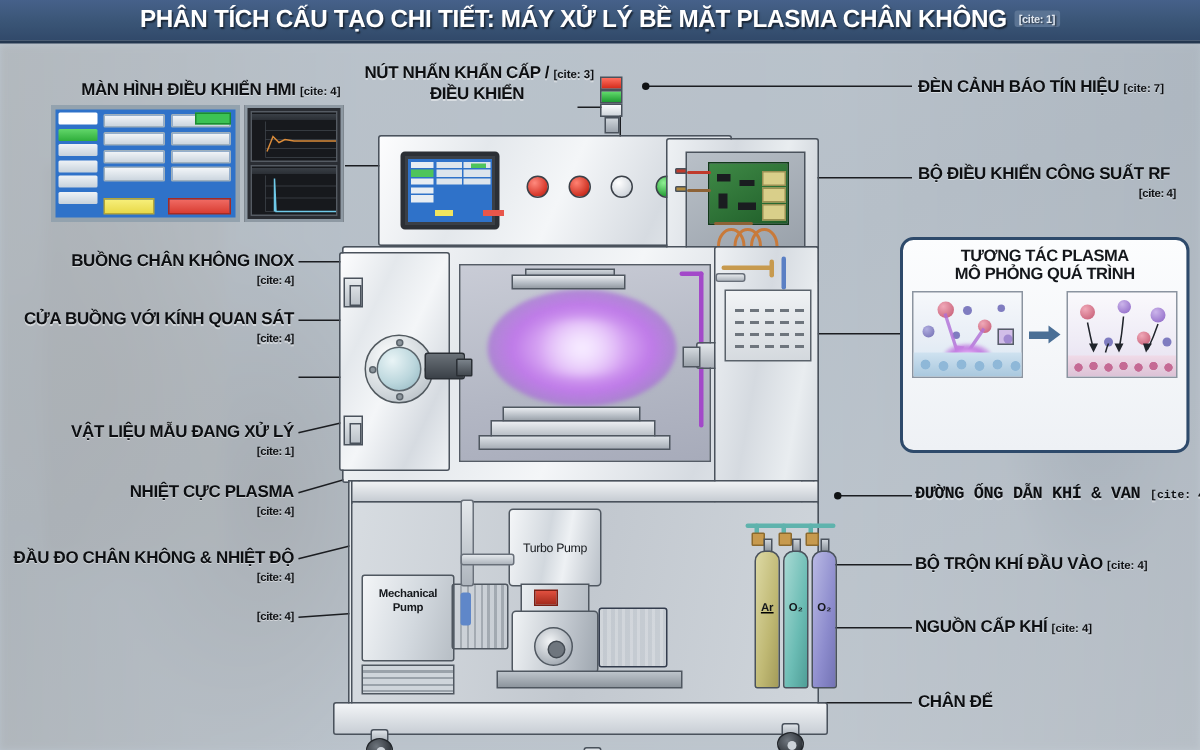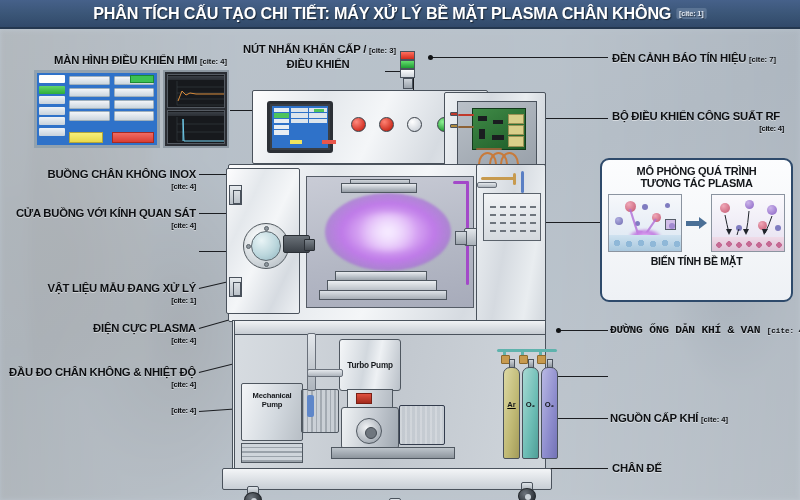--- a/index.html
+++ b/index.html
@@ -185,21 +185,21 @@
   #deck{left:6px;top:268px;width:312px;height:16px;
        background:linear-gradient(180deg,#f1f3f5,#c3c9d0);}
   #lowerbay{left:6px;top:282px;width:312px;height:138px;
        background:linear-gradient(100deg,#d7dce1 0%,#c2c8cf 50%,#cfd5db 100%);}
 
   
   #turbo{position:absolute;left:104px;top:4px;width:62px;height:52px;
        background:linear-gradient(100deg,#f4f6f8 0%,#d2d8de 42%,#eef1f4 62%,#b9c0c8 100%);
        border:1.3px solid #4f5760;box-sizing:border-box;border-radius:3px;
        display:flex;align-items:center;justify-content:center;}
-  #turbo span{font-size:8.2px;font-weight:bold;color:#15181c;letter-spacing:-.2px;}
+  #turbo span{font-size:8.2px;font-weight:normal;color:#15181c;letter-spacing:-.2px;}
   #turbo-neck{position:absolute;left:112px;top:54px;width:46px;height:20px;
        background:linear-gradient(100deg,#eaeef1,#b4bbc3);border:1.3px solid #4f5760;box-sizing:border-box;}
   #turbo-neck:after{content:"";position:absolute;left:8px;top:3px;width:14px;height:9px;
        background:linear-gradient(180deg,#e0503f,#a32a1c);border:1px solid #7a1f14;}
   #turbo-body{position:absolute;left:106px;top:72px;width:58px;height:42px;
        background:linear-gradient(100deg,#f0f3f5,#c4cad1 55%,#9fa7b0);border:1.3px solid #4f5760;box-sizing:border-box;border-radius:3px;}
   #fan{position:absolute;left:14px;top:10px;width:26px;height:26px;border-radius:50%;
        background:radial-gradient(circle at 40% 36%,#f2f4f6,#aab1b9 70%,#7e858d);
        border:1.4px solid #4f5760;box-sizing:border-box;}
   #fan:after{content:"";position:absolute;left:8px;top:8px;width:10px;height:10px;border-radius:50%;
@@ -295,21 +295,21 @@
     <span class="sub r">[cite: 4]</span>
   </div>
 
 
   <div class="lbl r" style="left:0;top:282px;width:196px;">
     <span>VẬT LIỆU MẪU ĐANG XỬ LÝ</span>
     <span class="sub r">[cite: 1]</span>
   </div>
 
   <div class="lbl r" style="left:0;top:322px;width:196px;">
-    <span>ĐIỆN CỰC PLASMA</span>
+    <span>NHIỆT CỰC PLASMA</span>
     <span class="sub r">[cite: 4]</span>
   </div>
 
   <div class="lbl r" style="left:0;top:366px;width:196px;">
     <span>ĐẦU ĐO CHÂN KHÔNG &amp; NHIỆT ĐỘ</span>
     <span class="sub r">[cite: 4]</span>
   </div>
 
   <div class="lbl r" style="left:0;top:405px;width:196px;">
     <span class="sub r">[cite: 4]</span>
@@ -329,20 +329,24 @@
   <div class="lbl l" style="left:612px;top:110px;width:180px;">
     <span>BỘ ĐIỀU KHIỂN CÔNG SUẤT RF</span>
     <span class="sub" style="text-align:right;width:172px;">[cite: 4]</span>
   </div>
 
   <div class="lbl l" style="left:610px;top:324px;font-family:Liberation Mono, monospace;">
     <span>ĐƯỜNG ỐNG DẪN KHÍ &amp; VAN</span>
     <span class="cite">[cite: 4]</span>
   </div>
 
+  <div class="lbl l" style="left:610px;top:370px;">
+    <span>BỘ TRỘN KHÍ ĐẦU VÀO</span>
+    <span class="cite">[cite: 4]</span>
+  </div>
 
   <div class="lbl l" style="left:610px;top:412px;">
     <span>NGUỒN CẤP KHÍ</span>
     <span class="cite">[cite: 4]</span>
   </div>
 
   <div class="lbl l" style="left:612px;top:462px;">
     <span>CHÂN ĐẾ</span>
   </div>
 
@@ -616,22 +620,22 @@
       <div class="yoke"></div>
     </div>
     <div class="caster" style="left:290px;top:430px;">
       <div class="yoke"></div>
         <div class="wh"></div>
     </div>
   </div>
 
   <div id="sim">
     <div class="head">
+      <div>TƯƠNG TÁC PLASMA</div>
       <div>MÔ PHỎNG QUÁ TRÌNH</div>
-      <div>TƯƠNG TÁC PLASMA</div>
     </div>
 
     <div class="panes">
 
       <div class="pane a">
         <div class="ion" style="left:16px;top:6px;width:11px;height:11px;background:radial-gradient(circle at 35% 30%,#f0a8b8,#c2566f);"></div>
         <div class="ion" style="left:43px;top:18px;width:9px;height:9px;background:radial-gradient(circle at 35% 30%,#f0a8b8,#c2566f);"></div>
         <div class="ion" style="left:6px;top:22px;width:8px;height:8px;background:radial-gradient(circle at 35% 30%,#b0aee0,#6f6bb0);"></div>
         <div class="ion" style="left:33px;top:9px;width:6px;height:6px;background:#7f7cc0;"></div>
         <div class="ion" style="left:56px;top:8px;width:5px;height:5px;background:#7f7cc0;"></div>
@@ -689,17 +693,16 @@
                         radial-gradient(circle at 15px 5px,#c56a94 2.6px,transparent 3px),
                         radial-gradient(circle at 25px 6px,#c56a94 2.6px,transparent 3px),
                         radial-gradient(circle at 35px 5px,#c56a94 2.6px,transparent 3px),
                         radial-gradient(circle at 45px 6px,#c56a94 2.6px,transparent 3px),
                         radial-gradient(circle at 55px 5px,#c56a94 2.6px,transparent 3px),
                         radial-gradient(circle at 65px 6px,#c56a94 2.6px,transparent 3px);"></div>
       </div>
     </div>
 
     <div class="foot">
-      <div>BIẾN TÍNH BỀ MẶT</div>
     </div>
   </div>
 
 </div>
 
 </body></html>

